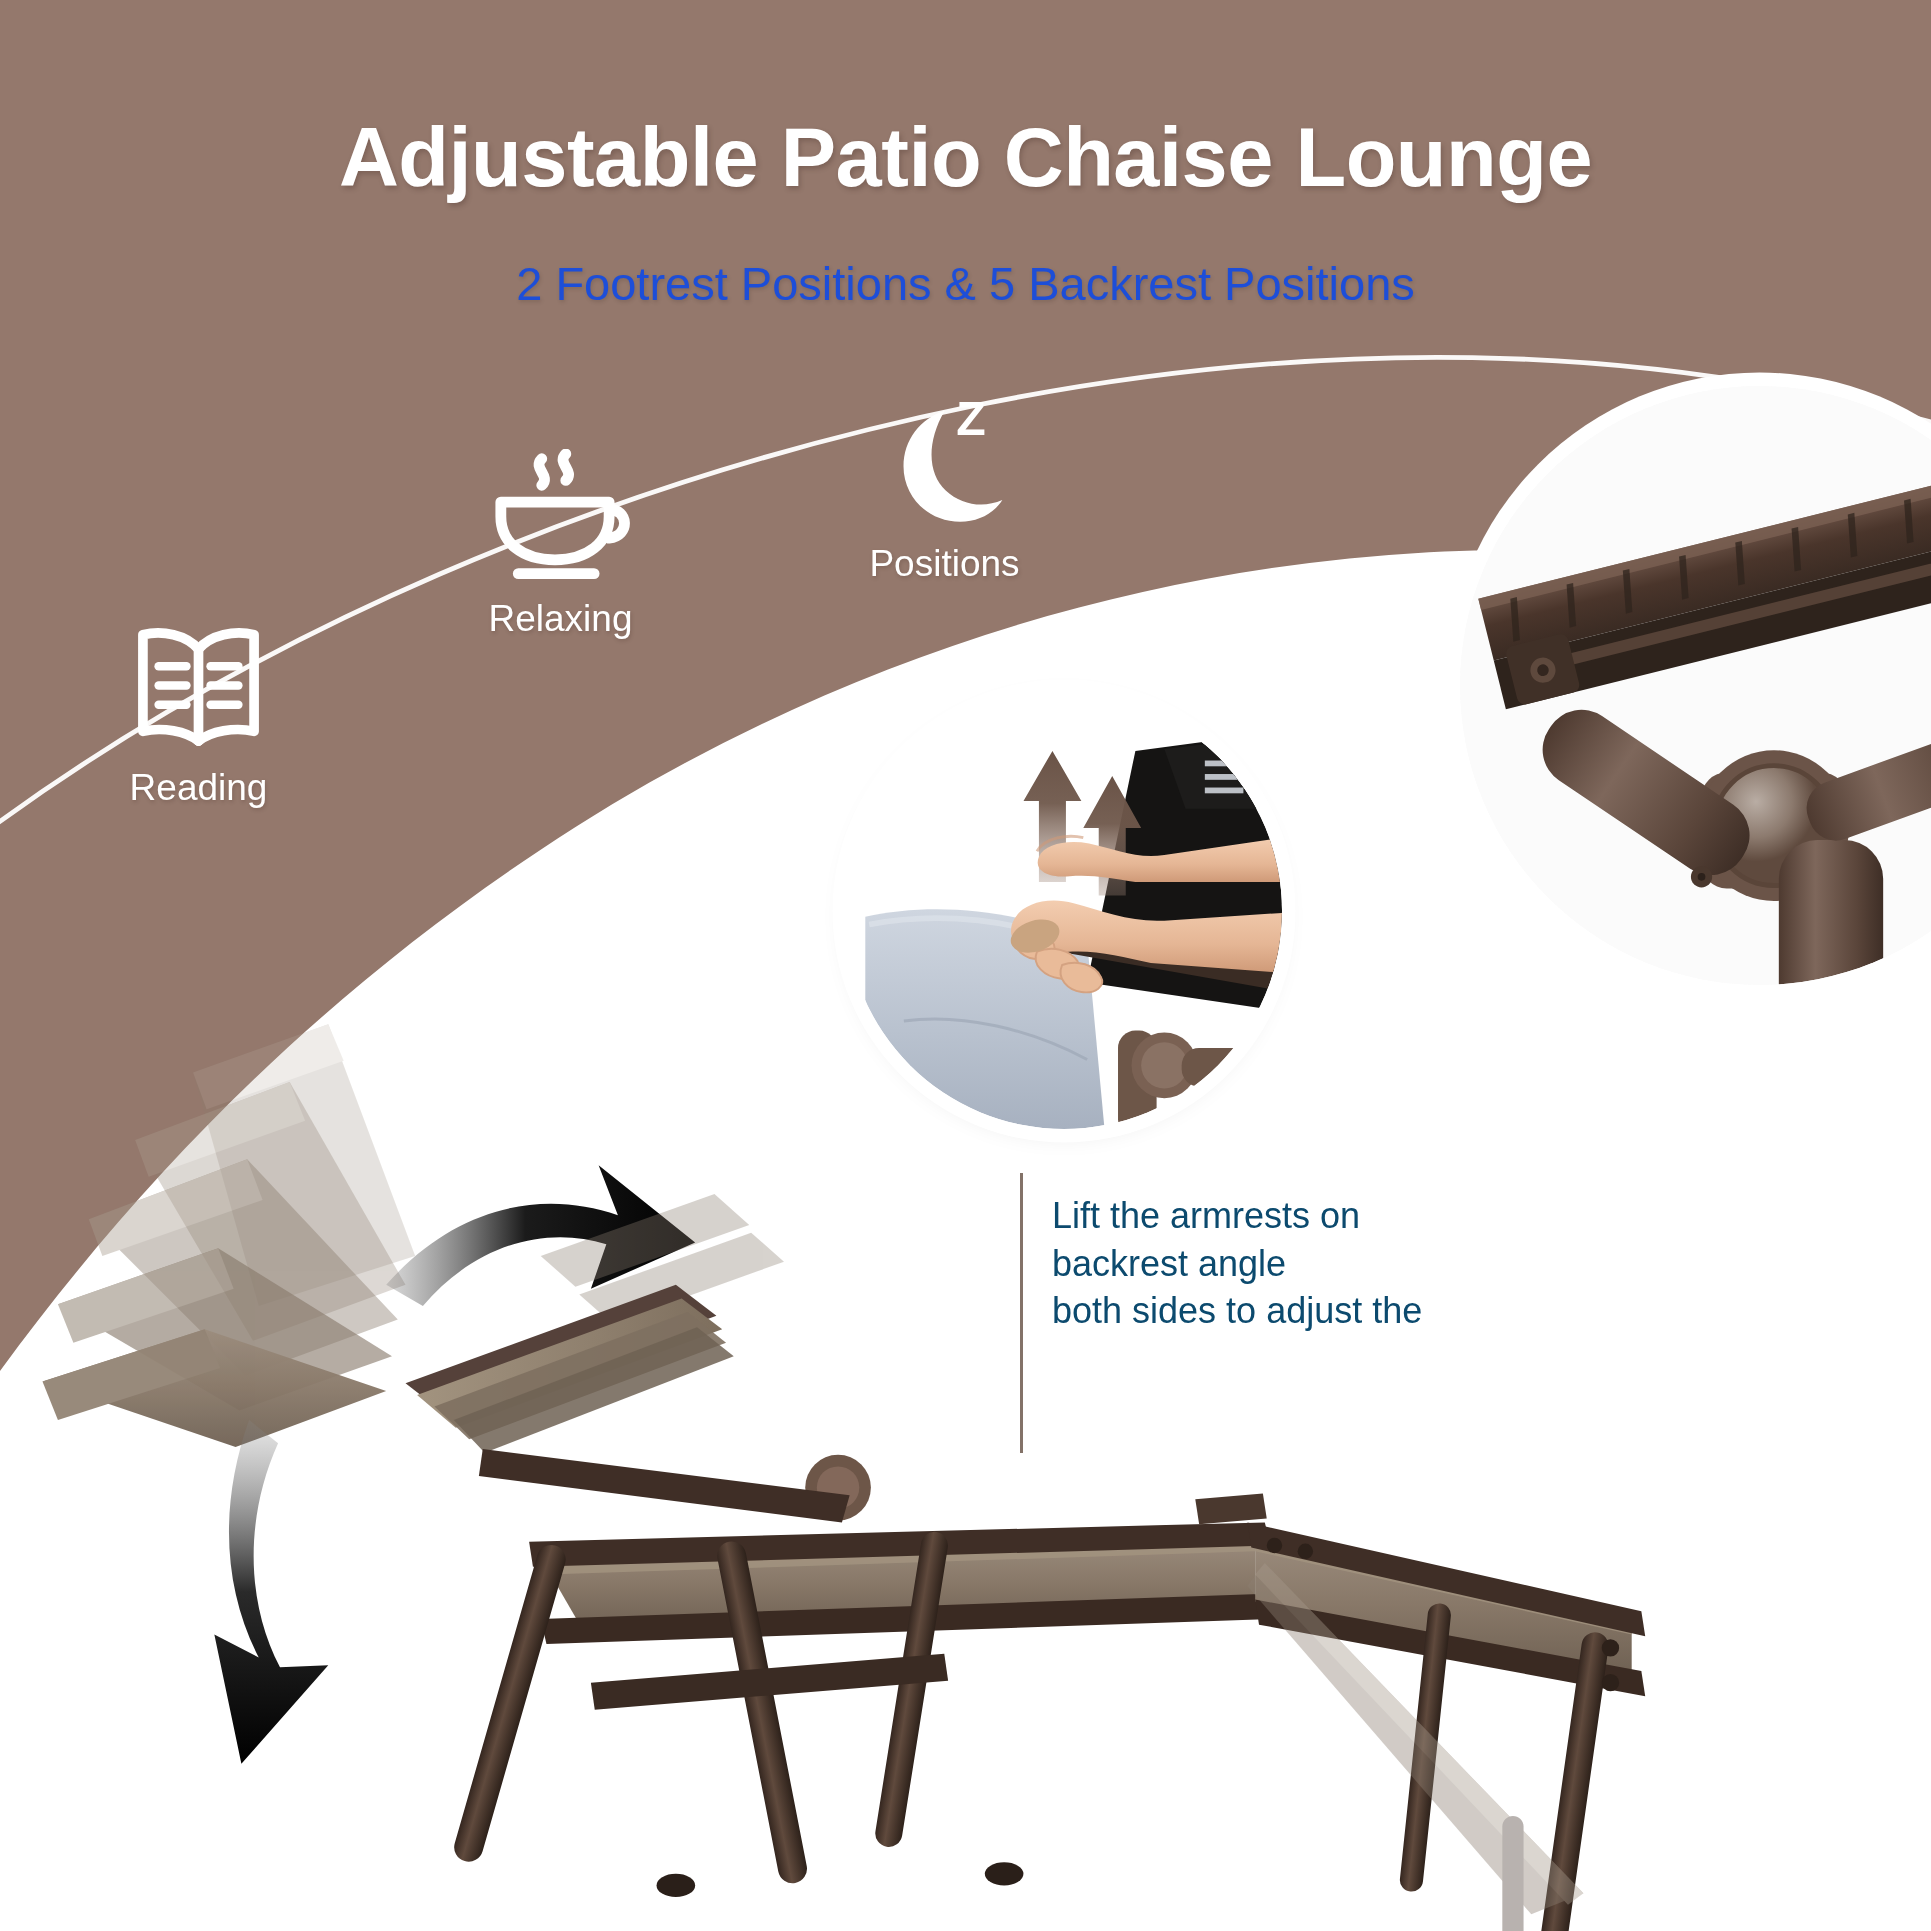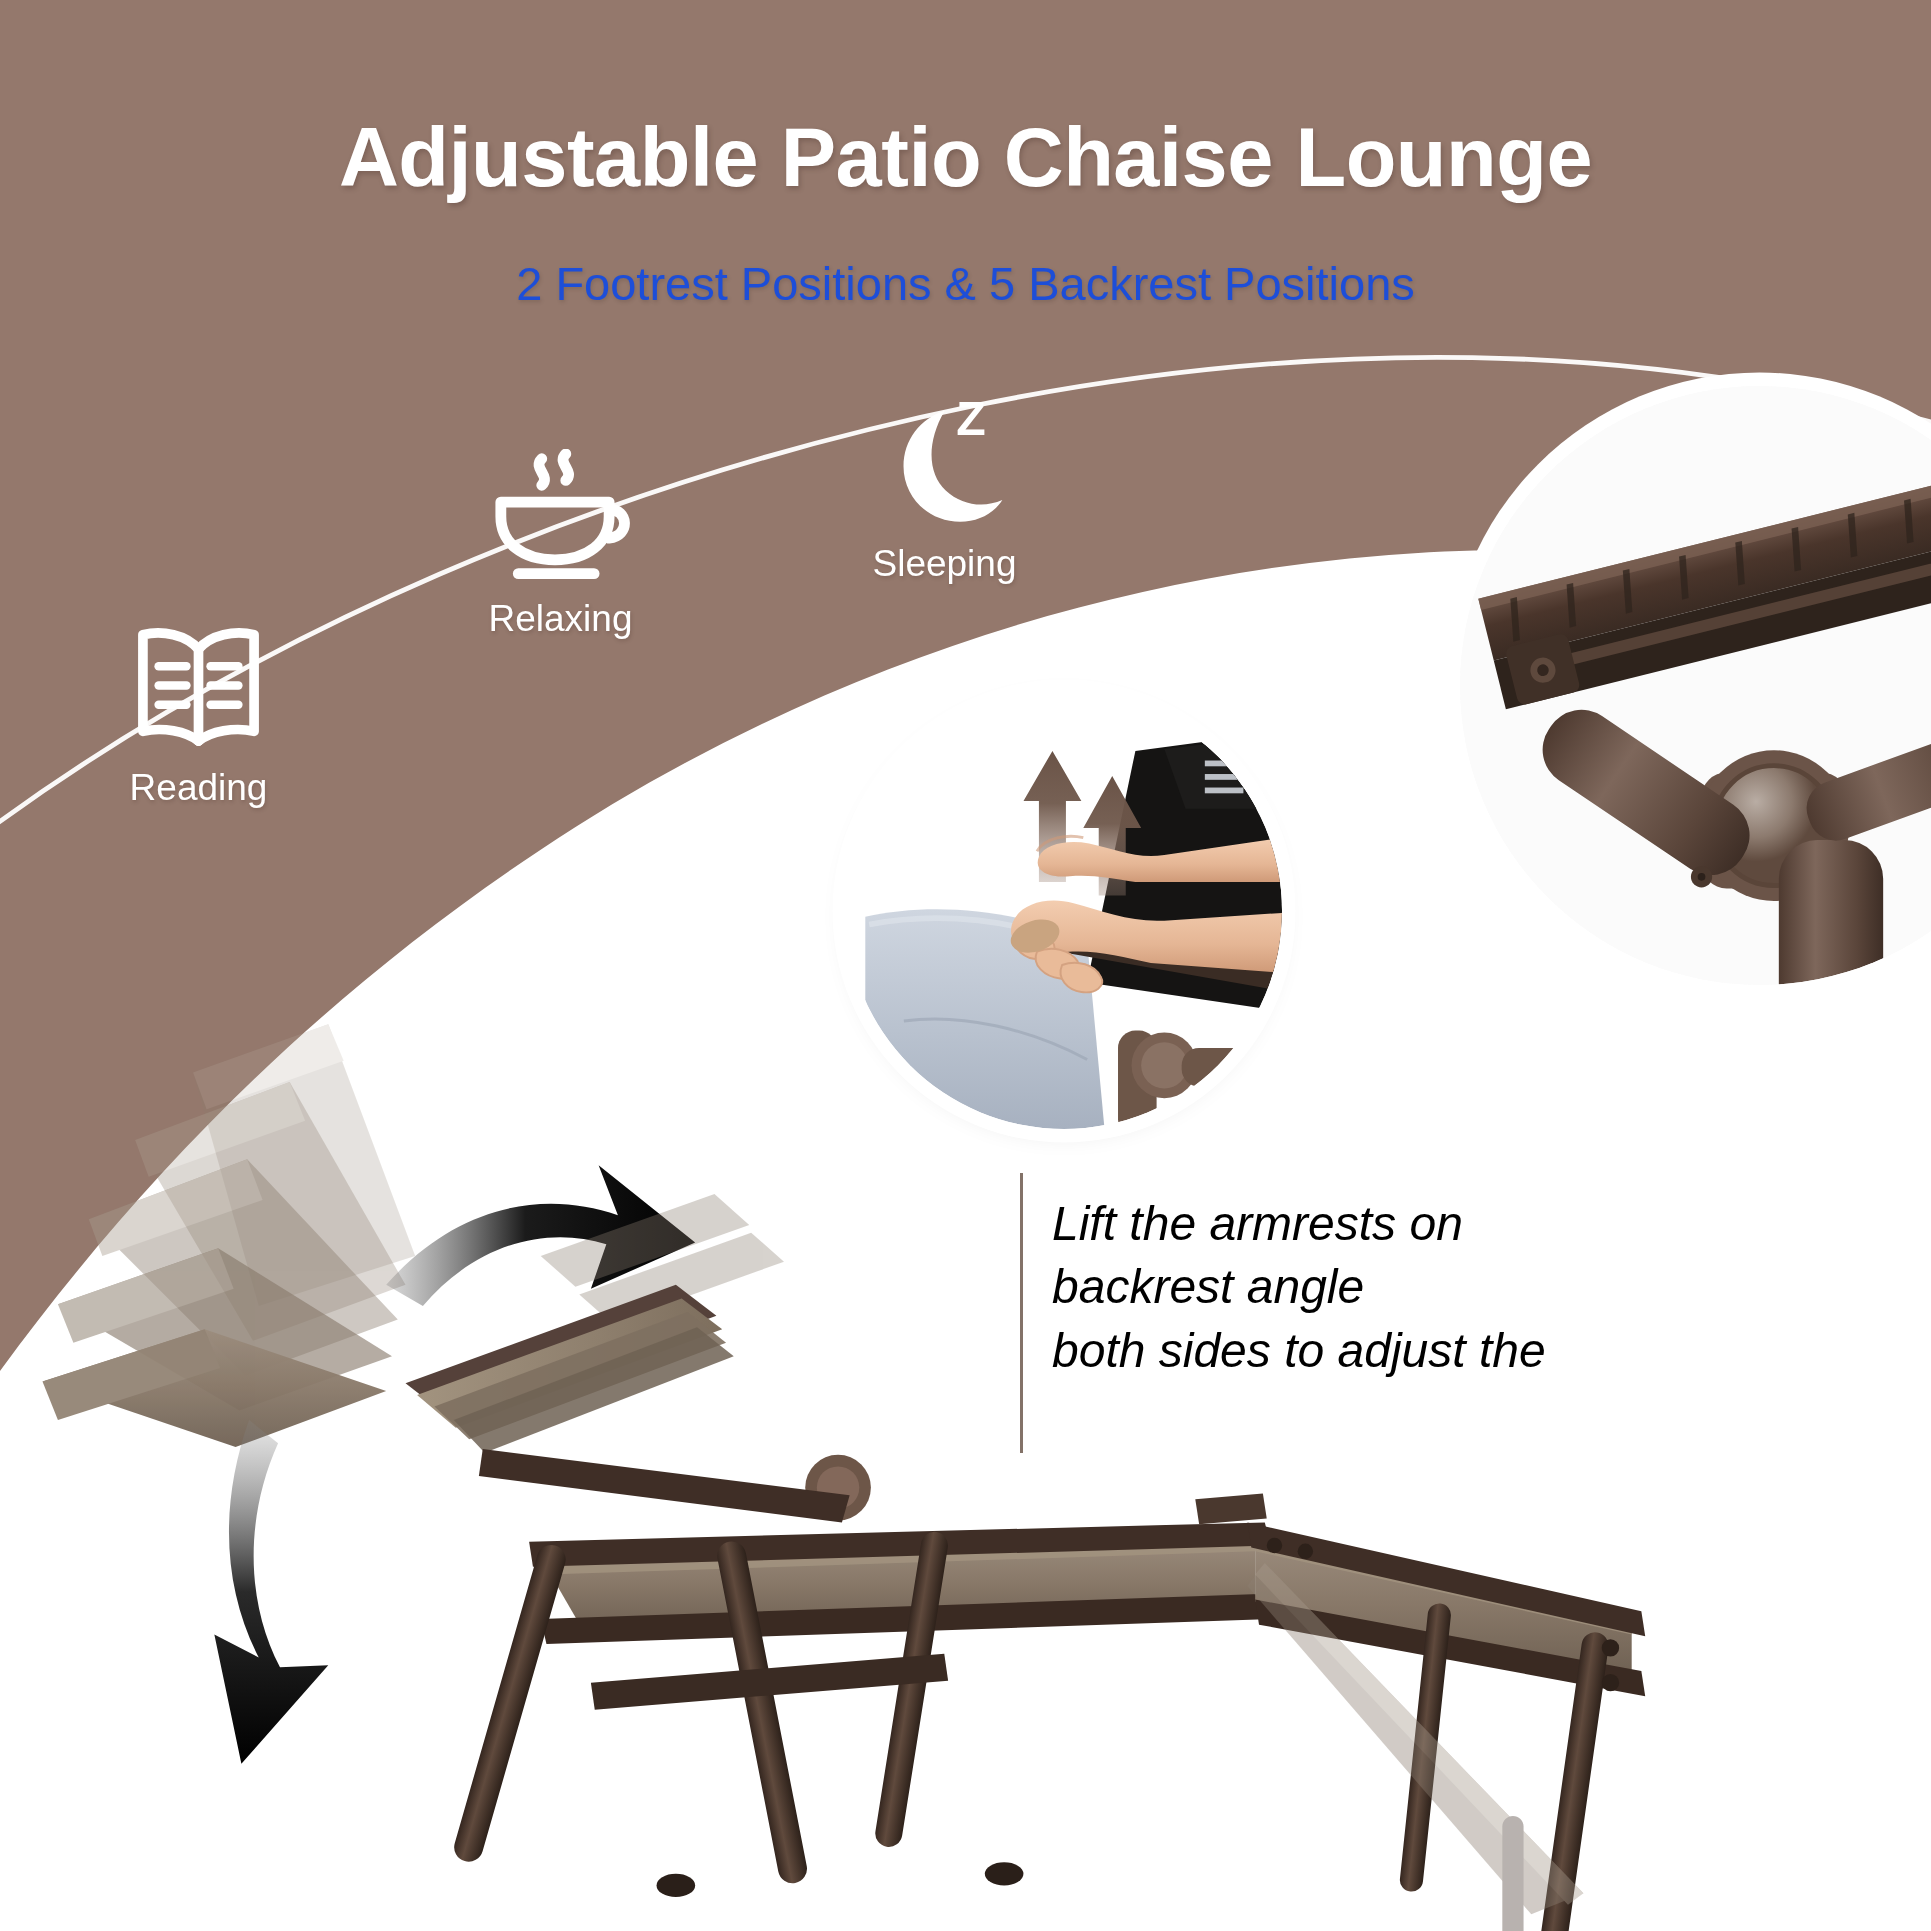--- a/index.html
+++ b/index.html
@@ -54,23 +54,22 @@
     left:1460px;top:386px;width:599px;height:599px;
     background:#fbfbfb;
     box-shadow:0 0 0 13.5px #ffffff;
   }
 
   
   #caption{
     position:absolute;left:1052px;top:1192px;width:579px;
   }
   #caption .cline{
-    display:block;color:#000000;font-size:48px;line-height:1.32;
+    display:block;color:#0c4a6e;font-size:36px;line-height:1.32;
     white-space:nowrap;
-    font-style:italic;
   }
   #caption-rule{
     position:absolute;left:1020px;top:1173px;width:2.9px;height:280px;
     background:#6d594e;opacity:.85;
   }
 
   
   #product{position:absolute;left:0;top:966px;width:1931px;height:966px;}
 </style>
 </head>
@@ -144,21 +143,21 @@
       <svg width="145" height="135" viewBox="0 0 120 112" xmlns="http://www.w3.org/2000/svg">
         <path d="M78,6 C72,26 58,38 38,42 C24,45 16,52 16,62
                  C16,85 36,104 62,104 C86,104 104,87 104,64
                  C104,48 94,34 78,28 Z" fill="none"></path>
         <path d="M60,14 C40,20 26,38 26,60 C26,86 47,106 73,106
                  C88,106 101,99 108,88 C92,95 74,92 61,80
                  C46,66 45,40 60,14 Z" fill="#ffffff"></path>
         <text x="82" y="34" font-family="Liberation Sans, sans-serif" font-size="40" font-weight="bold" fill="#ffffff" text-anchor="middle">Z</text>
       </svg>
     </span>
-    <span class="flabel">Sleeping</span>
+    <span class="flabel">Positions</span>
   </div>
 
   <div class="inset" id="inset-hinge">
     <svg width="599" height="599" viewBox="0 0 620 620" xmlns="http://www.w3.org/2000/svg">
       <defs>
         <clipPath id="cHinge">
             <circle cx="310" cy="310" r="310"></circle>
           </clipPath>
         <linearGradient id="railG" x1="0" y1="0" x2="0" y2="1">
           <stop offset="0%" stop-color="#6d5448"></stop>

